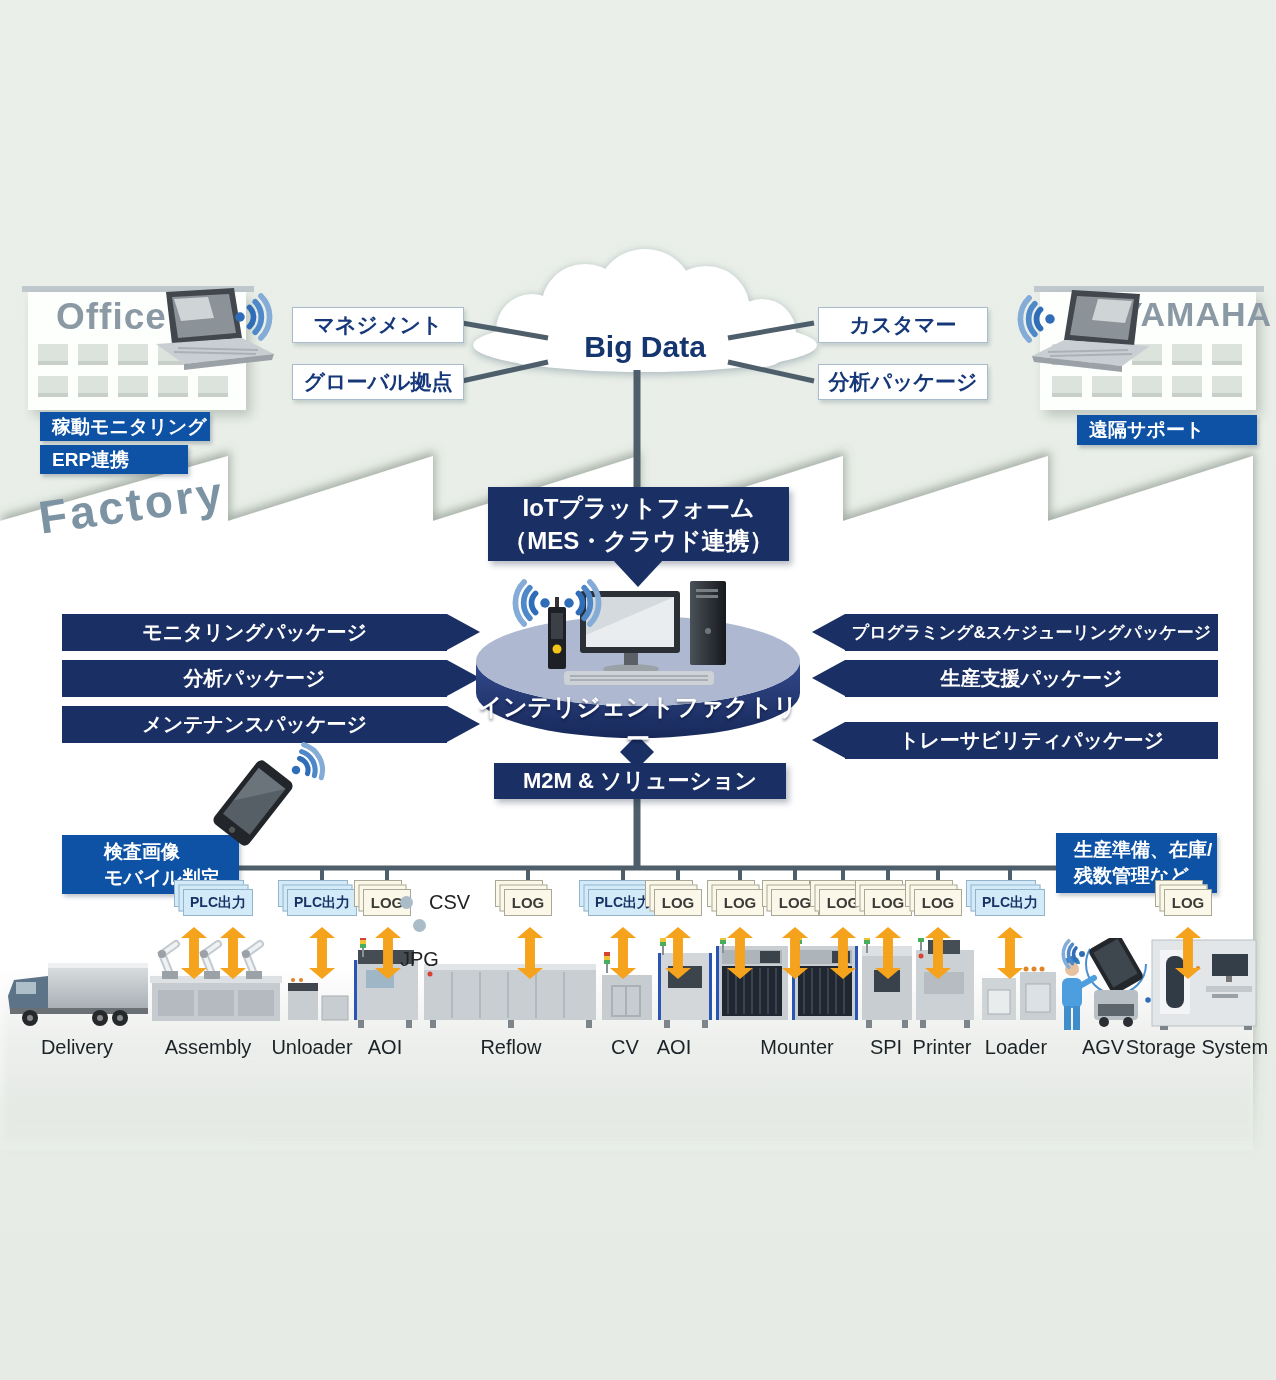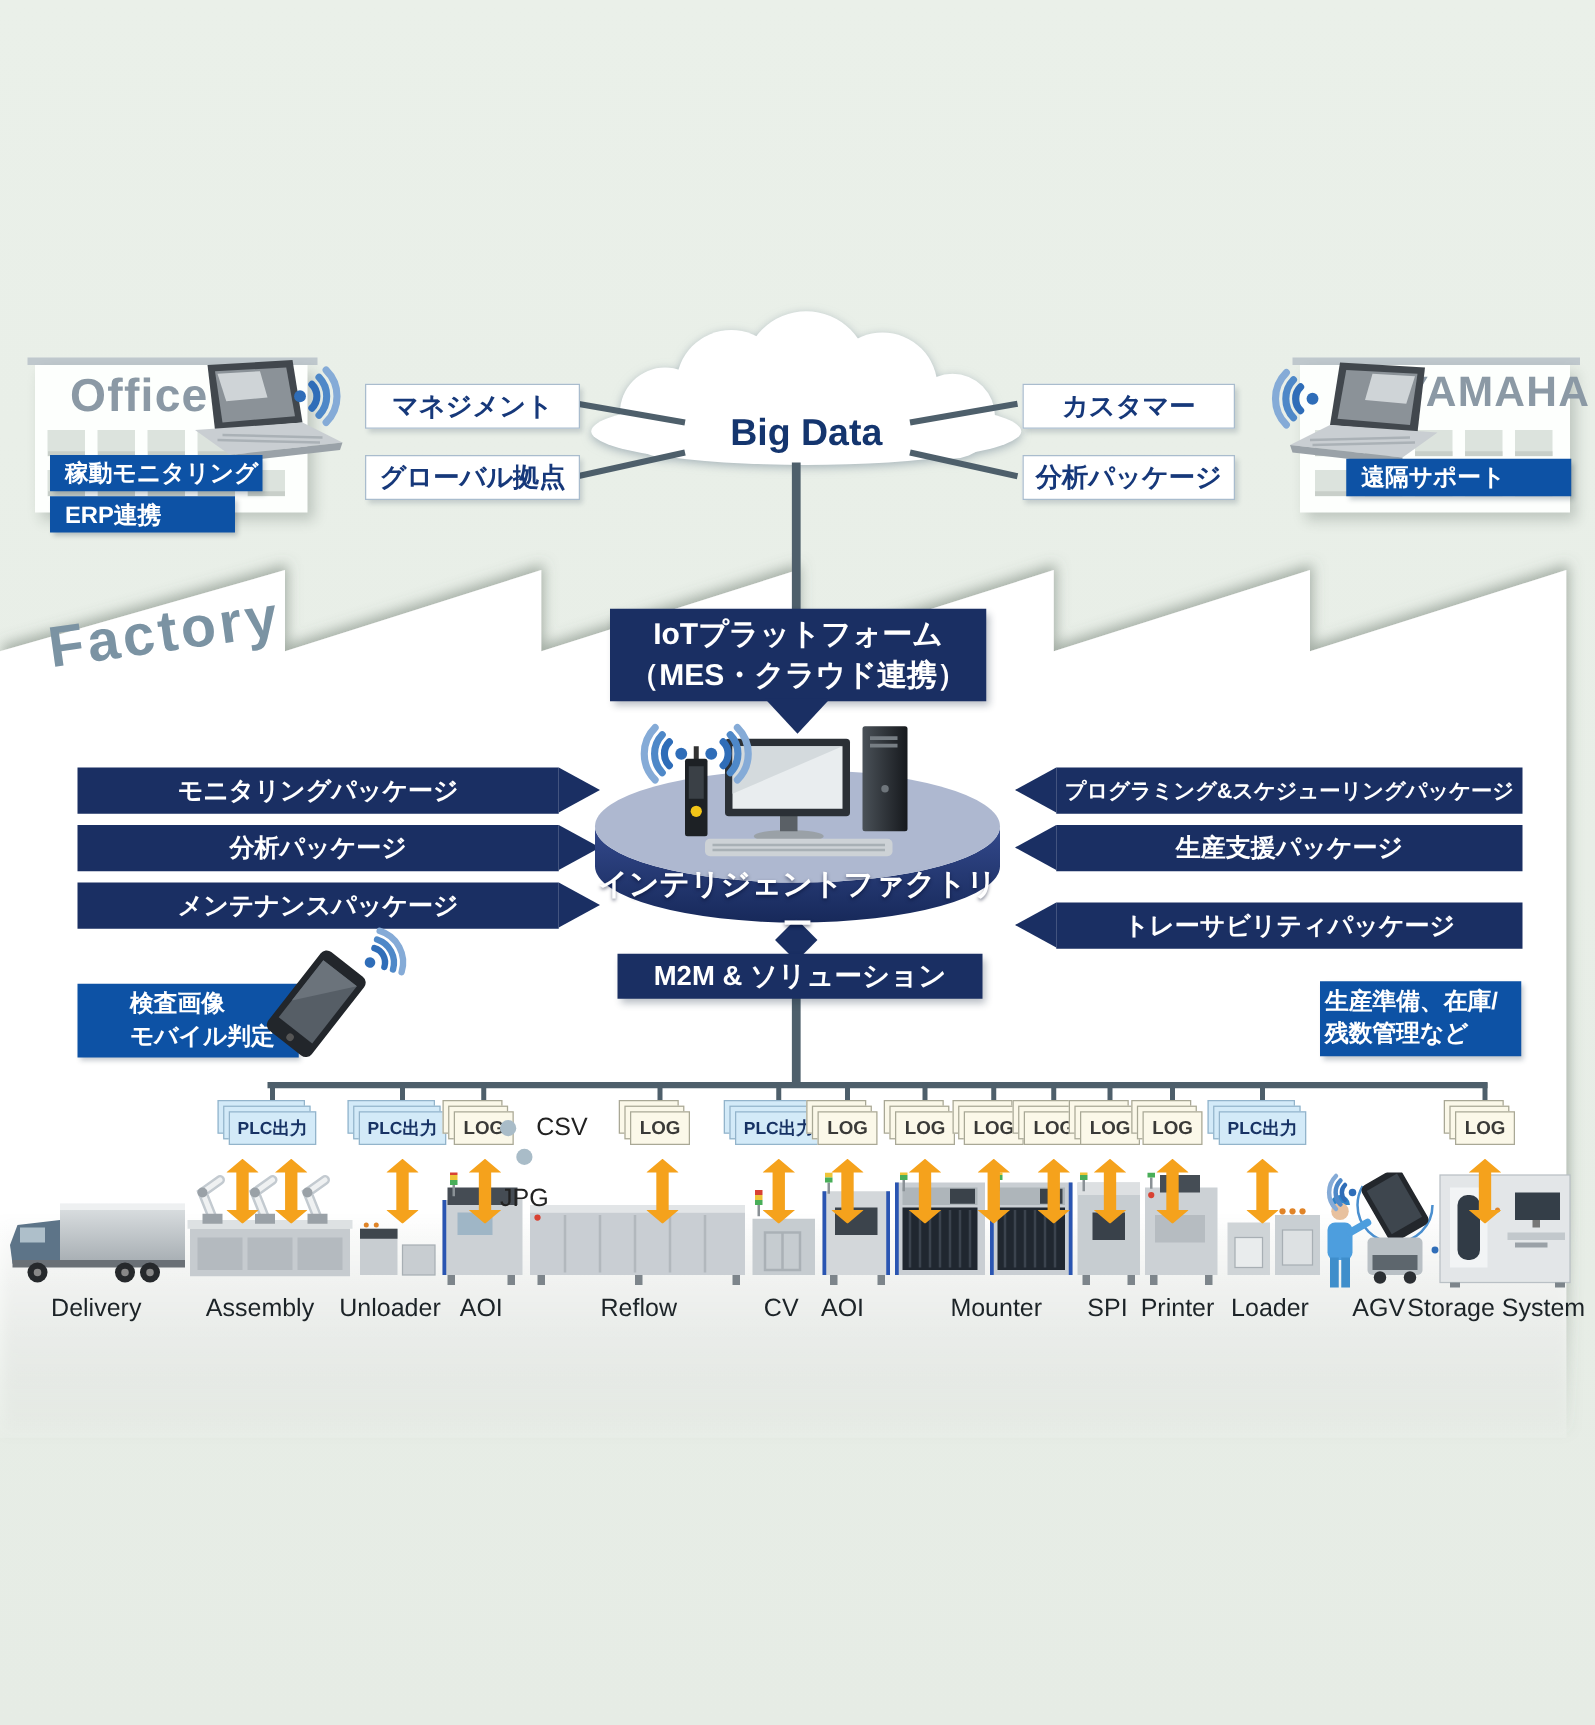--- a/index.html
+++ b/index.html
@@ -16,21 +16,21 @@
   .wins{position:absolute;display:grid;grid-template-columns:repeat(5,30px);gap:11px 10px;z-index:2;}
   .wins i{width:30px;height:21px;background:#dce3dd;box-shadow:inset 0 -4px 0 #c8cfc9;}
 
   
   .node{position:absolute;width:170px;height:34px;background:#fff;border:1px solid #a9bccd;
         box-shadow:2px 3px 4px rgba(30,50,70,.18);color:#16387a;font-weight:bold;font-size:21px;
         display:flex;align-items:center;justify-content:center;z-index:4;}
 
   
   .badge{position:absolute;background:#0d52a5;color:#fff;font-weight:bold;z-index:4;
-         display:flex;align-items:center;box-shadow:2px 3px 4px rgba(20,40,60,.25);}
+         display:flex;align-items:center;box-shadow:2px 3px 4px rgba(20,40,60,.25);margin-top:48px;}
   .badge.one{font-size:19px;padding-left:12px;}
   .badge.two{flex-direction:column;align-items:flex-start;justify-content:center;font-size:19px;line-height:26px;}
 
   
   .navybox{position:absolute;background:#1a2f63;color:#fff;font-weight:bold;z-index:4;
            display:flex;flex-direction:column;align-items:center;justify-content:center;
            box-shadow:3px 4px 6px rgba(20,35,60,.3);}
   .tri-down{position:absolute;width:0;height:0;border-left:26px solid transparent;
             border-right:26px solid transparent;border-top:28px solid #1a2f63;z-index:4;}
   .diamond{position:absolute;width:24px;height:24px;background:#1a2f63;transform:rotate(45deg);z-index:4;}
@@ -288,21 +288,21 @@
 <svg class="abs" style="left:198px;top:738px;width:140px;height:125px;z-index:5" viewBox="0 0 140 125">
   <g transform="translate(55,65) rotate(38)">
     <rect x="-22" y="-40" width="44" height="80" rx="6" fill="#22262b"></rect>
     <rect x="-17" y="-31" width="34" height="58" fill="#565e66"></rect>
     <polygon points="-17,-31 17,-31 -17,10" fill="#6b737b"></polygon>
     <circle cy="34" r="3" fill="#555"></circle>
   </g>
   <use href="#wifi" transform="translate(98,32) rotate(-28) scale(0.85)"></use>
 </svg>
 
-<div class="badge two" style="left:1056px;top:785px;width:161px;height:60px;padding-left:4px;box-sizing:border-box;">
+<div class="badge two" style="left:1056px;top:785px;width:161px;height:60px;padding-left:18px;box-sizing:border-box;">
   <span>生産準備、在庫/</span>
   <span>残数管理など</span>
 </div>
 
 <div class="tag" style="left:183px;width:70px;">
     <div class="card b1"></div>
     <div class="card b2"></div>
     <div class="lbl">PLC出力</div>
   </div>
 <div class="tag" style="left:287px;width:70px;">

